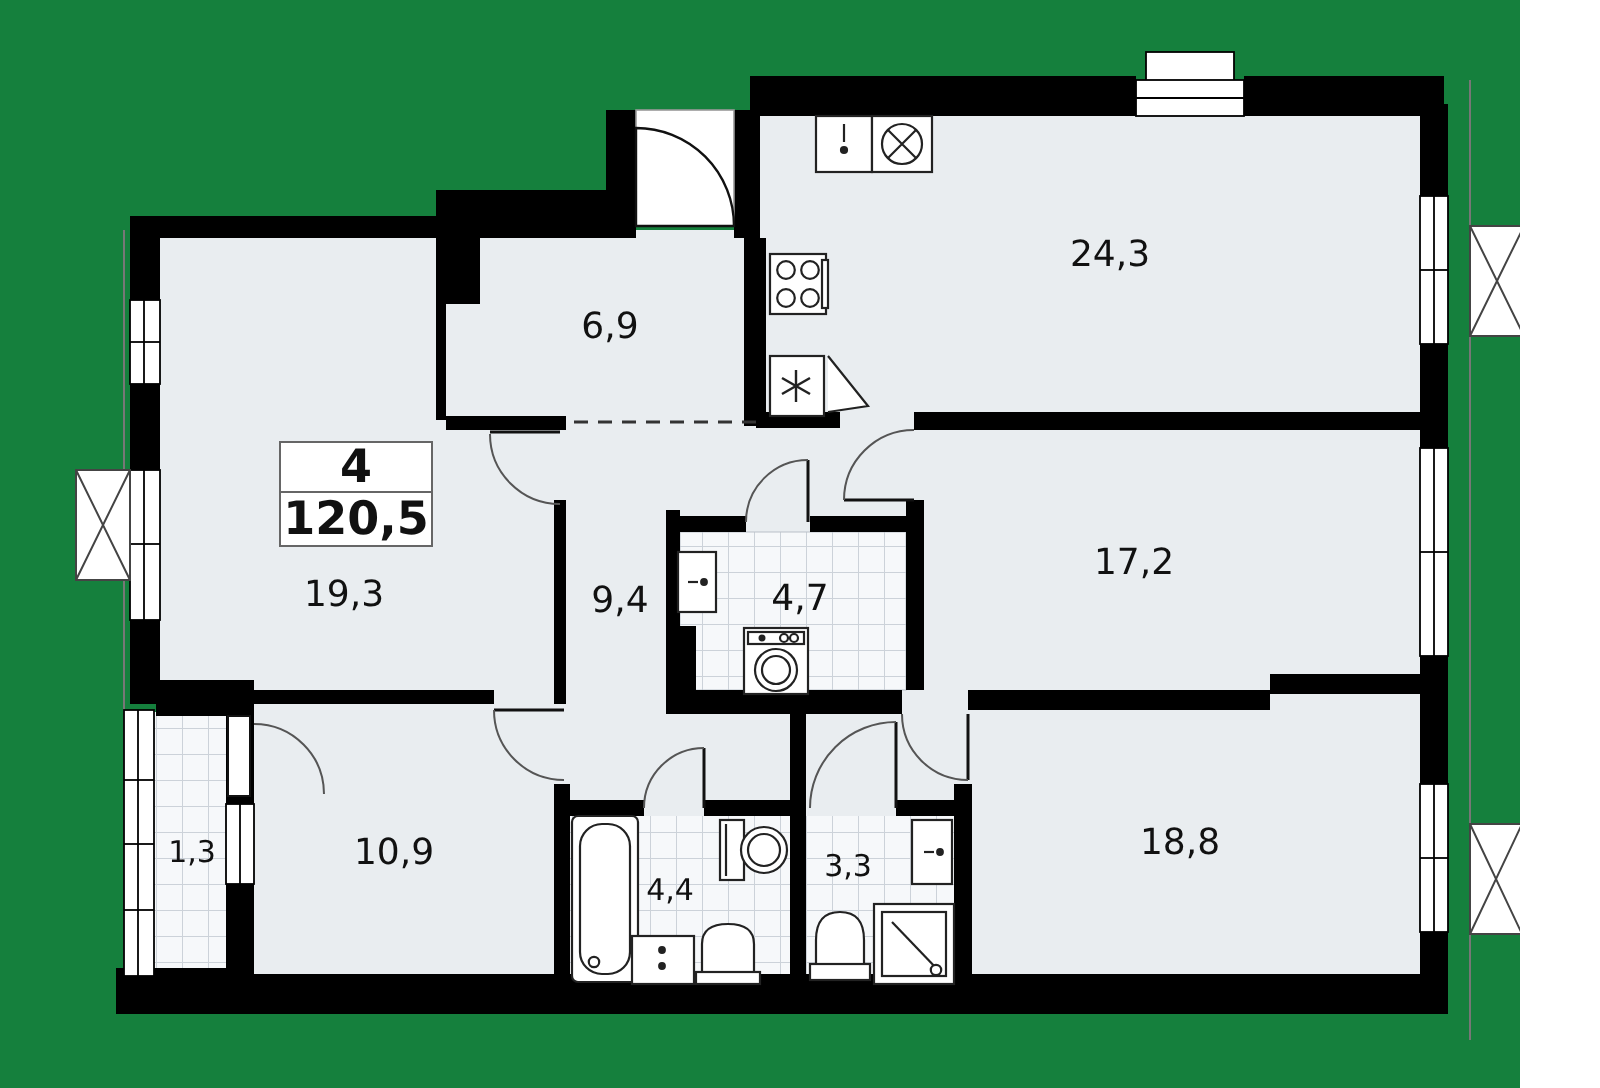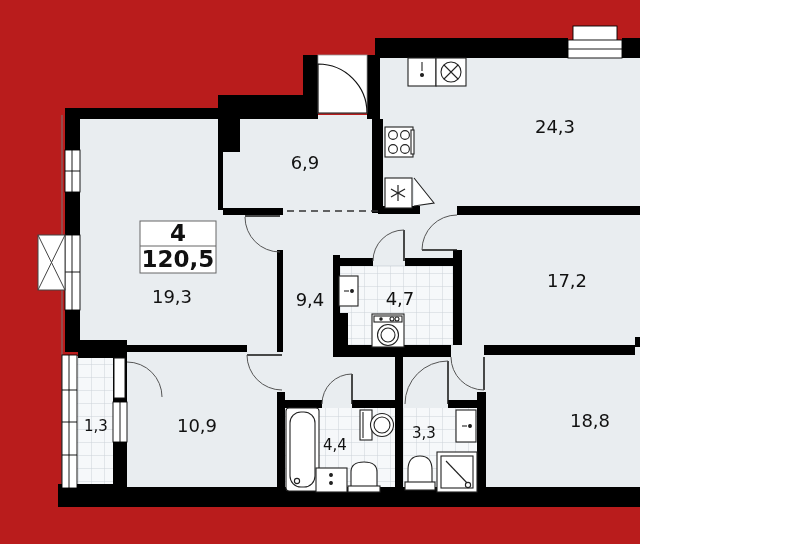--- a/index.html
+++ b/index.html
@@ -1,16 +1,16 @@
 <!DOCTYPE html>
 <html><head>
 <meta charset="utf-8">
 <style>
   html,body{margin:0;padding:0;background:#ffffff;}
-  #stage{position:relative;width:640px;height:544px;background:#b91c1c;overflow:hidden;
+  #stage{position:relative;width:760px;height:544px;background:#15803d;overflow:hidden;
          font-family:"DejaVu Sans", sans-serif;}
   svg{display:block;}
   text{font-family:"DejaVu Sans", sans-serif;fill:#111;}
   .room-label{font-size:18px;}
   .room-label-sm{font-size:15px;}
   .info-num{font-size:23px;font-weight:bold;}
 </style>
 </head>
 <body>
 

